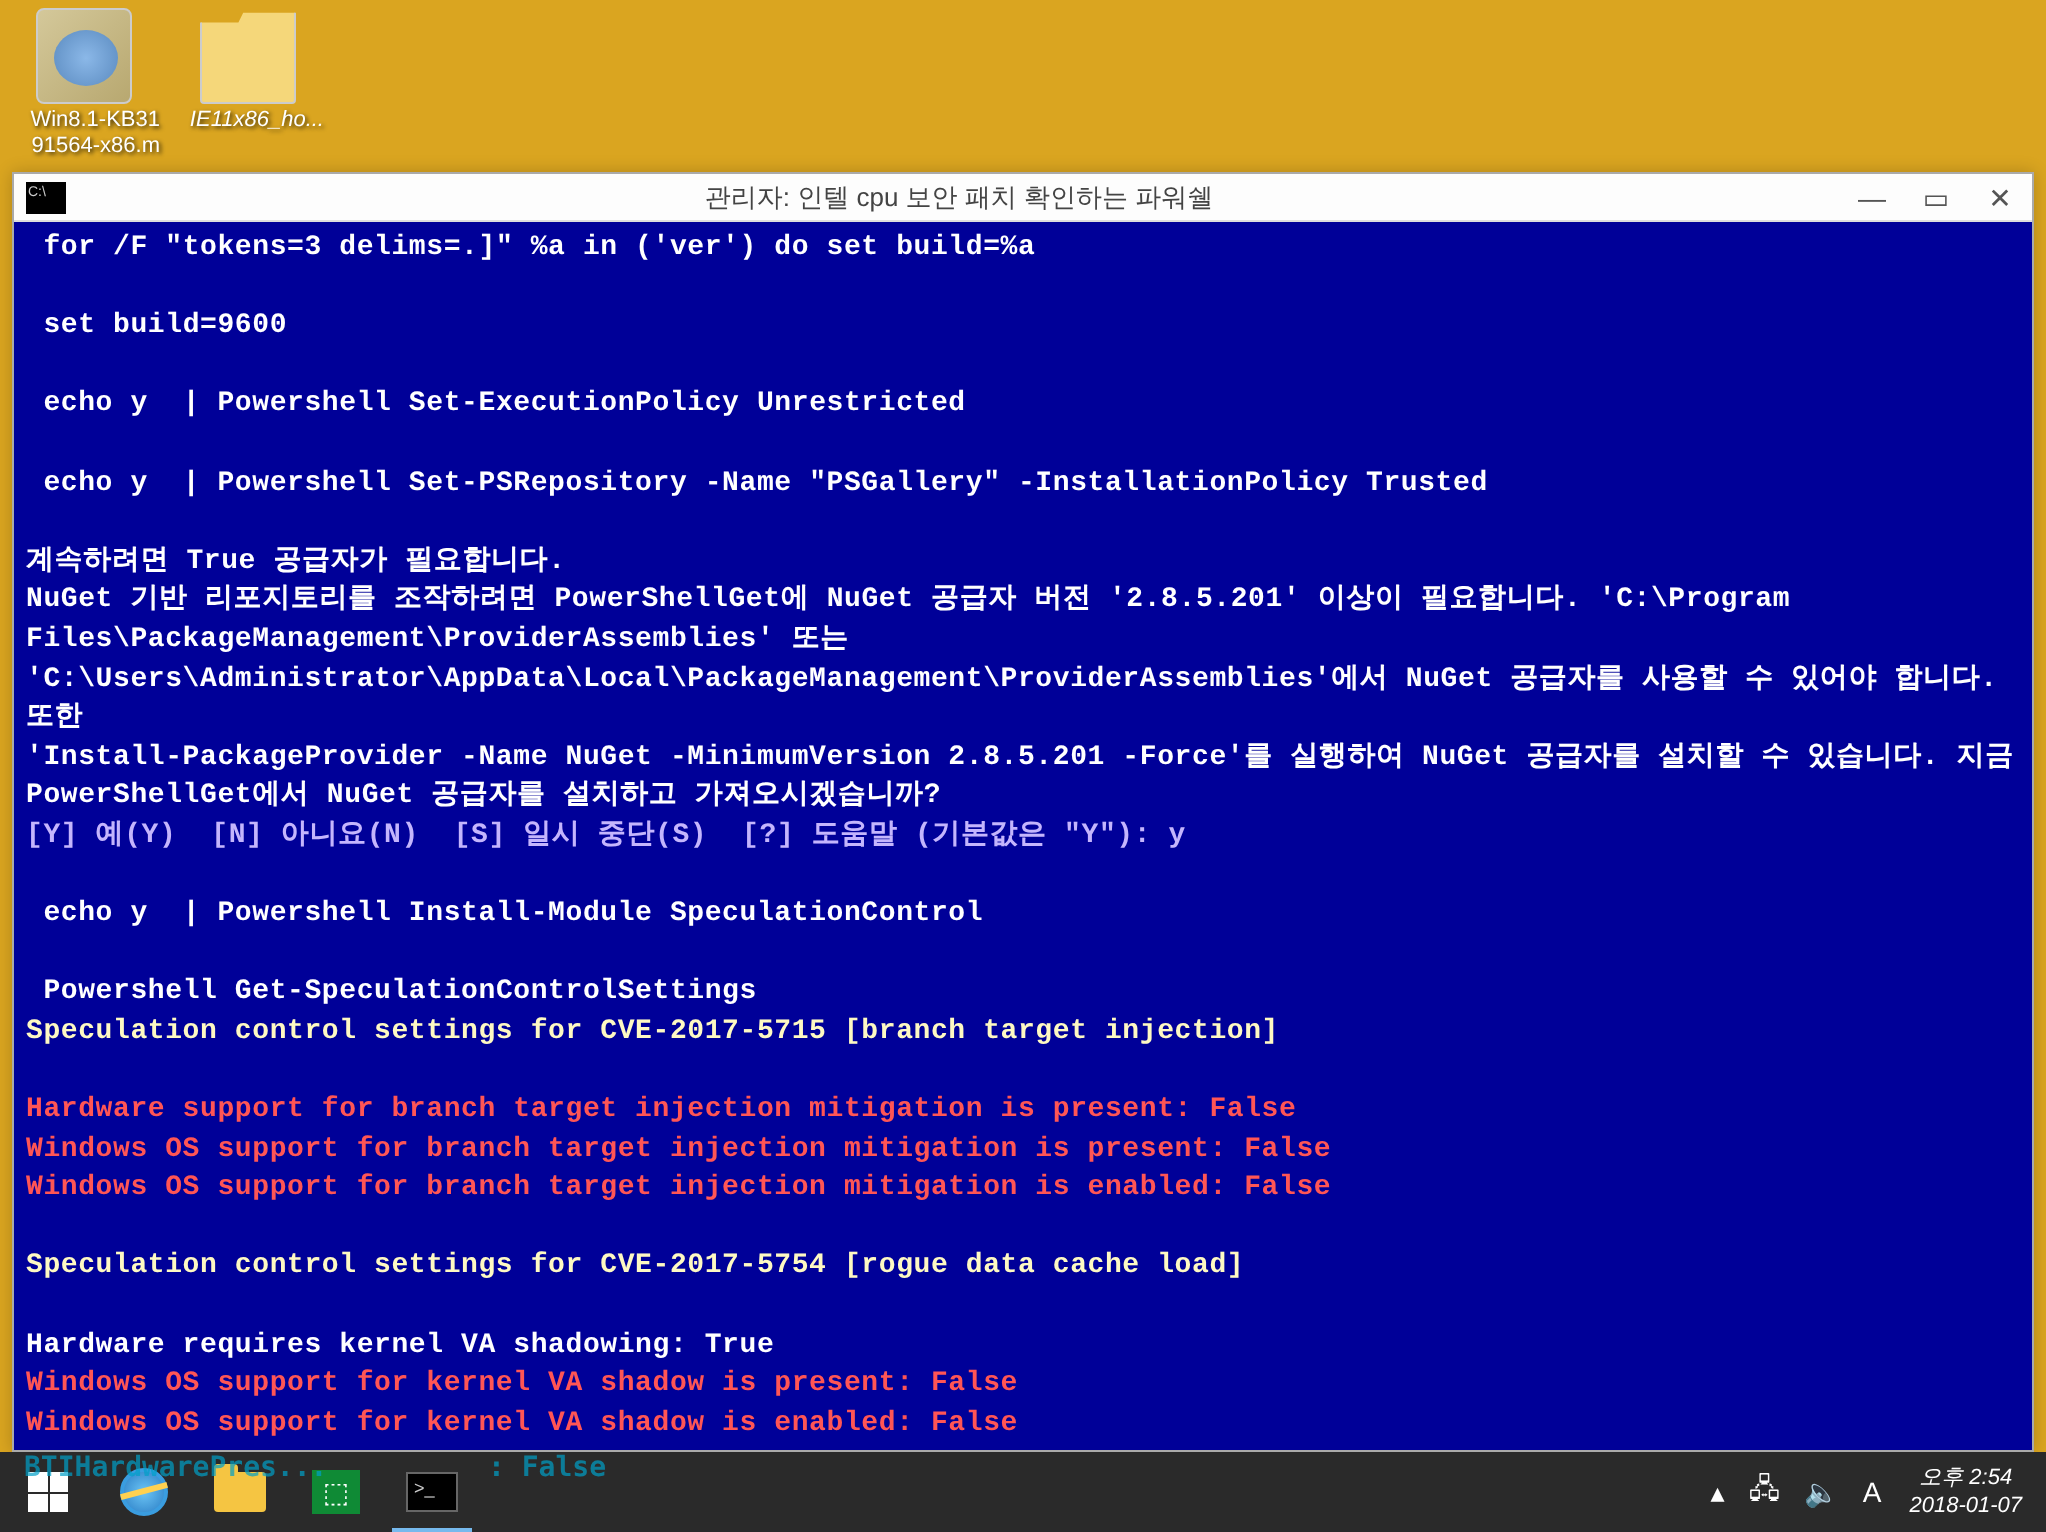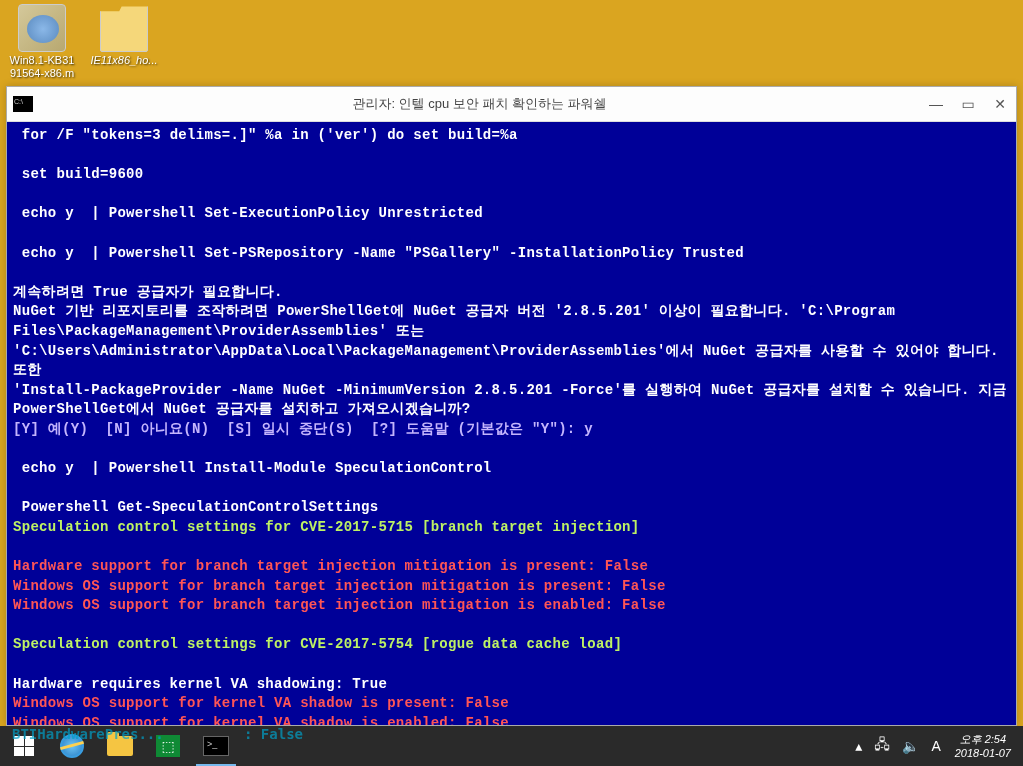--- a/index.html
+++ b/index.html
@@ -28,20 +28,21 @@
       width: 48px; height: 48px;
       margin: 0 auto 2px;
       background: #f5e6b8;
       border: 1px solid #ccc;
       position: relative;
     }
     .desktop-icon .icon-label {
       text-shadow: 1px 1px 2px rgba(0,0,0,0.8);
       word-break: break-all;
       line-height: 1.2;
+      text-align: right;
     }
     .icon1 { top: 4px; left: 4px; }
     .icon1 .icon-img {
       background: linear-gradient(135deg, #d4c89a, #b8a870);
       border-radius: 4px;
     }
     .icon1 .icon-img::after {
       content: '';
       position: absolute;
       top: 10px; left: 8px;
@@ -61,21 +62,21 @@
       left: 6px;
       right: 6px;
       bottom: 40px;
       background: white;
       border: 1px solid #aaa;
       display: flex;
       flex-direction: column;
       box-shadow: 0 0 8px rgba(0,0,0,0.2);
     }
     .titlebar {
-      height: 35px;
+      height: 24px;
       background: #fdfdfd;
       display: flex;
       align-items: center;
       border-bottom: 1px solid #ddd;
       position: relative;
     }
     .titlebar-icon {
       width: 20px; height: 16px;
       margin: 0 6px;
       background: #000;
@@ -114,21 +115,21 @@
       font-size: 14px;
       font-weight: bold;
       padding: 4px 6px;
       line-height: 1.4;
       white-space: pre-wrap;
       overflow: hidden;
       letter-spacing: 0.3px;
     }
     .console .yellow { color: #c4b5fd; }
     .console .red { color: #ff5555; }
-    .console .cyan { color: #bef264; }
+    .console .cyan { color: #fef9c3; }
     .console .white { color: #ffffff; }
     .taskbar {
       position: absolute;
       bottom: 0; left: 0; right: 0;
       height: 40px;
       background: #2a2a2a;
       display: flex;
       align-items: center;
       color: white;
     }

